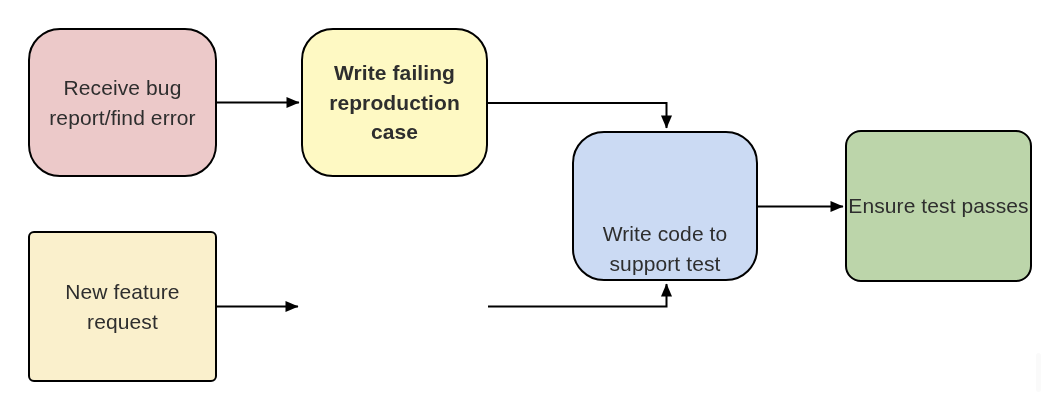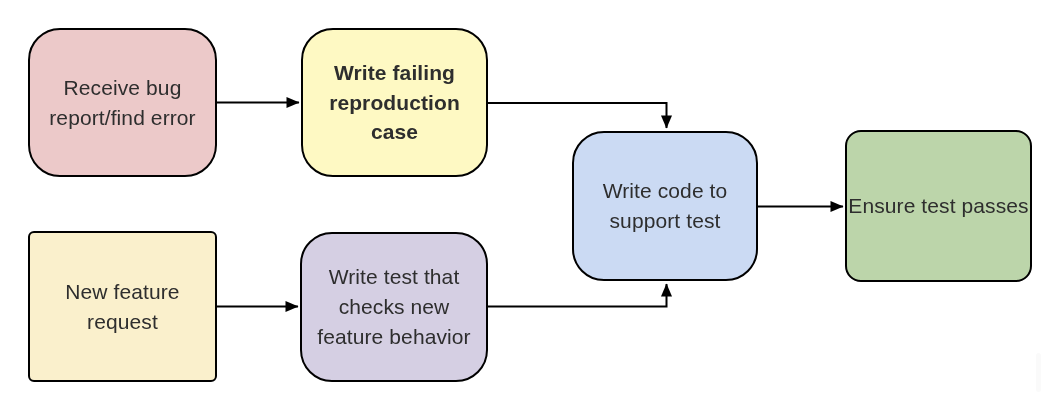--- a/index.html
+++ b/index.html
@@ -88,27 +88,22 @@
   <div class="node node-repro" style="background-color: #fef9c3; font-weight: bold;">
     <span class="node-label">Write failing
 reproduction case</span>
   </div>
 
   <div class="node node-feature" style="background-color: rgb(250, 240, 204); border-radius: 6px;">
     <span class="node-label">New feature
 request</span>
   </div>
 
-  <div class="node node-test" style="background-color: rgb(213, 207, 227);">
-    <span class="node-label">Write test that
-checks new
-feature behavior</span>
-  </div>
 
-  <div class="node node-code" style="background-color: rgb(203, 218, 243);">
+  <div class="node node-code" style="background-color: rgb(203, 218, 243); align-items: flex-end;">
     <span class="node-label">Write code to
 support test</span>
   </div>
 
   <div class="node node-pass" style="background-color: rgb(188, 213, 170);">
     <span class="node-label">Ensure test passes</span>
   </div>
 
   <div class="scroll-artifact"></div>
 

